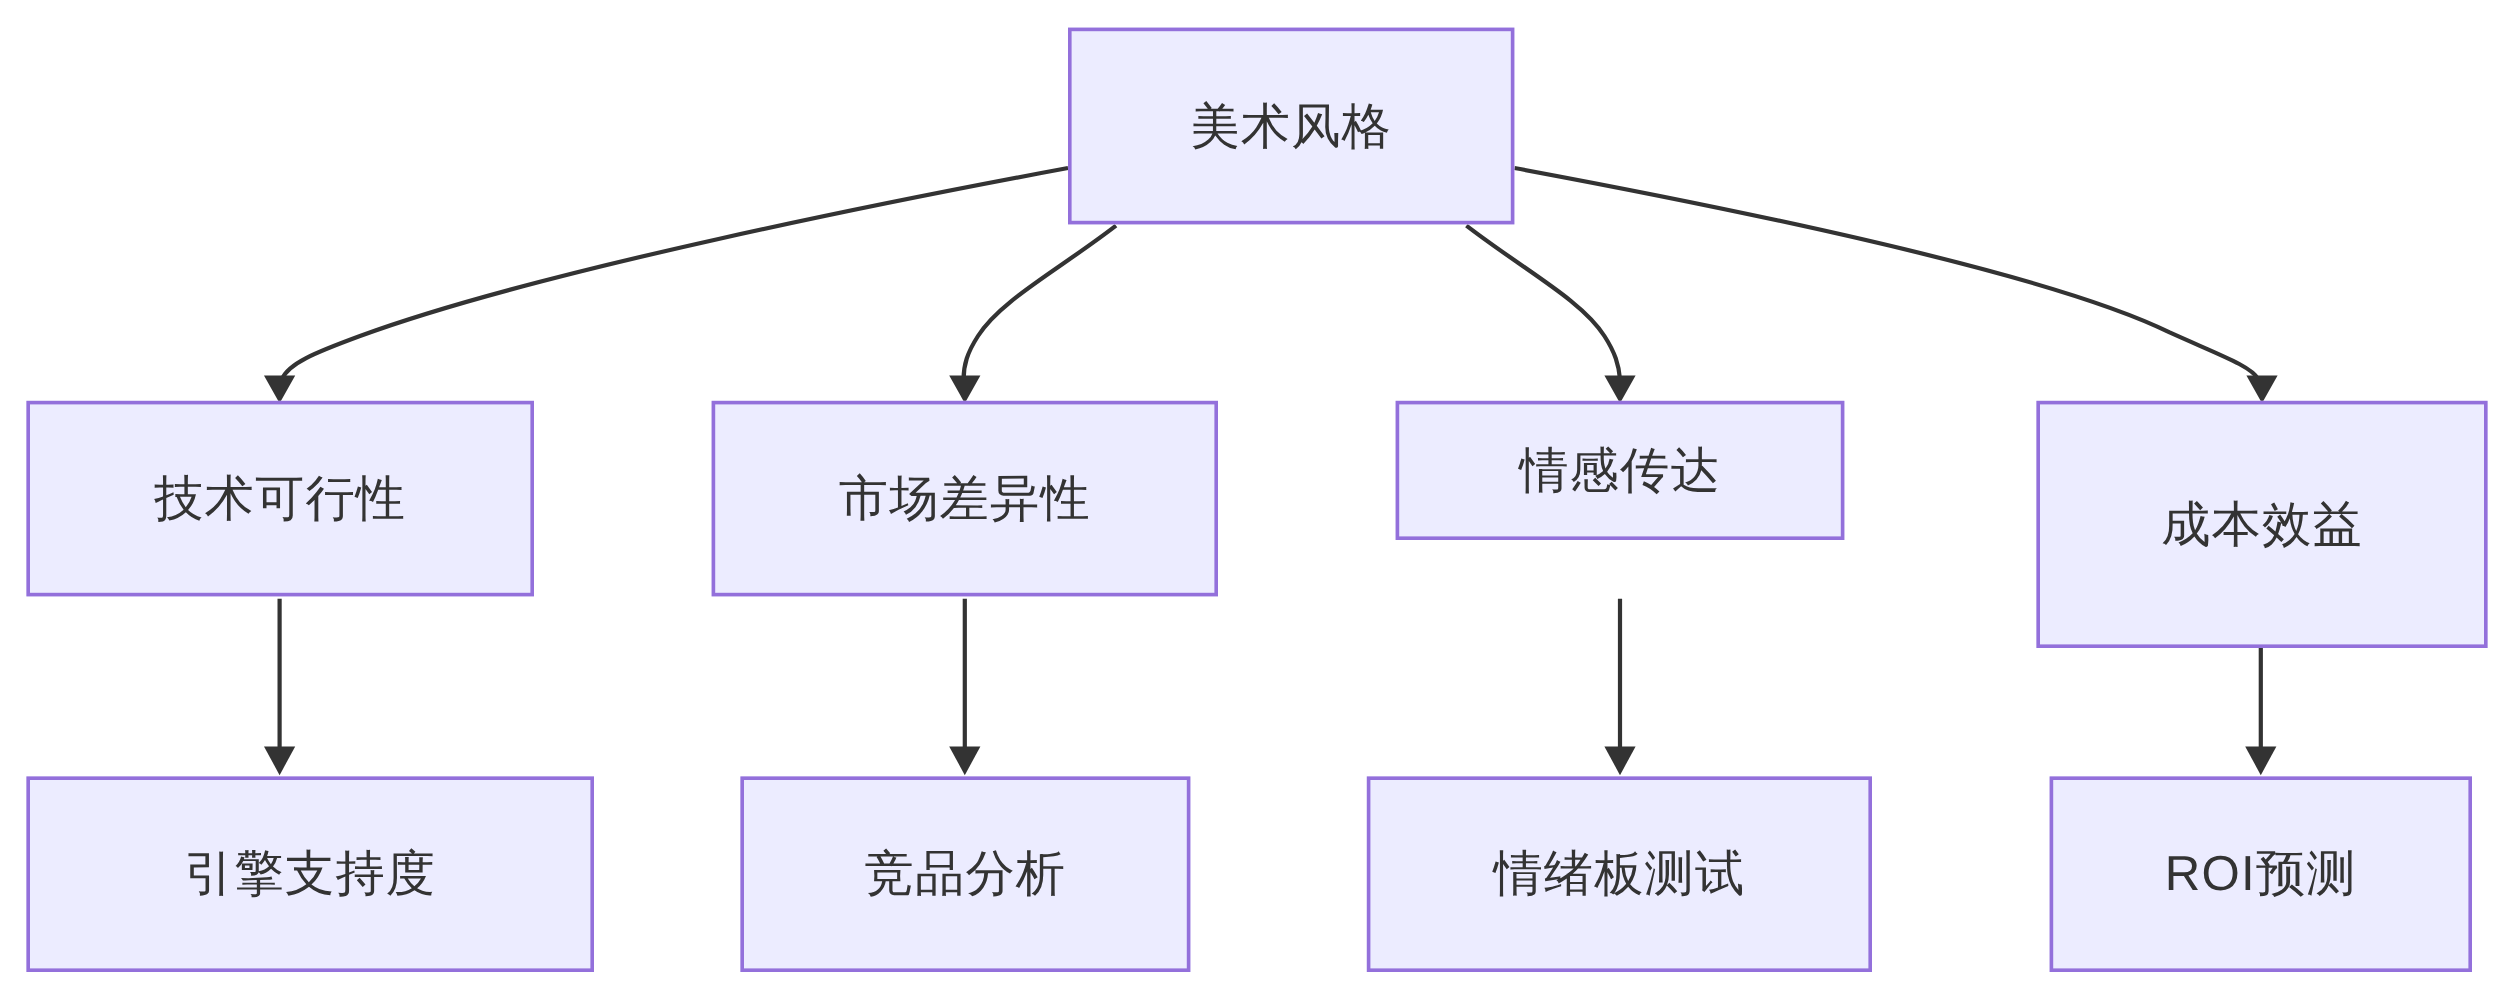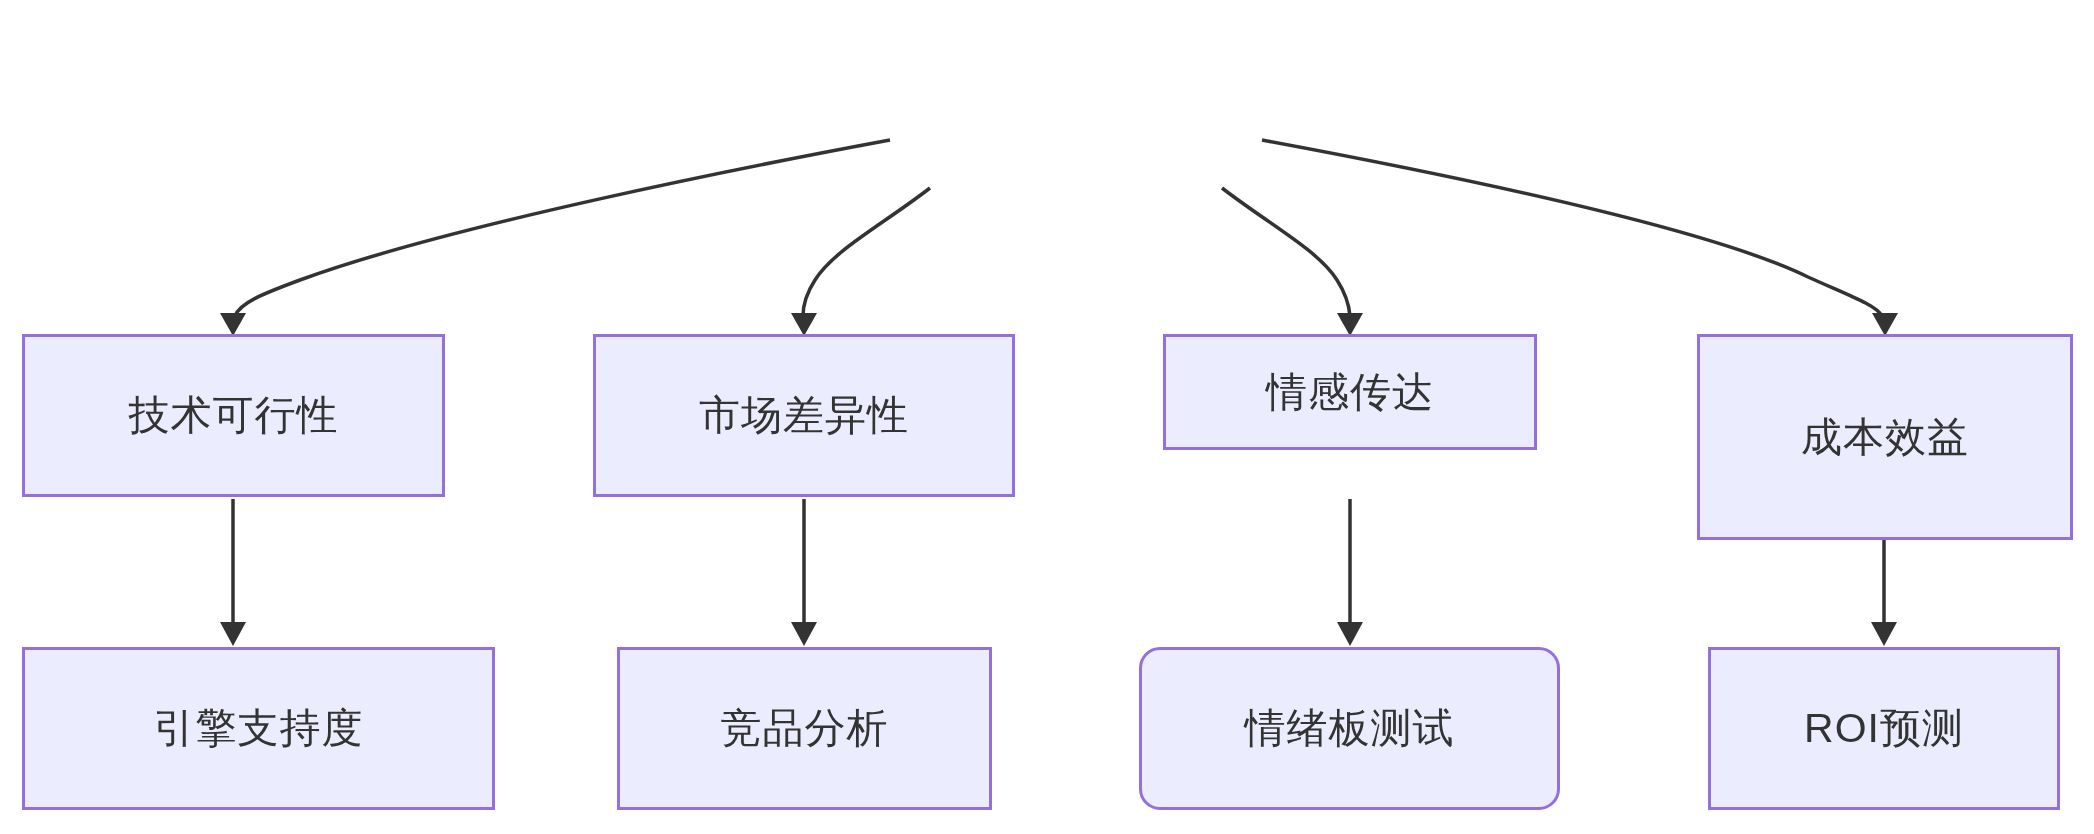--- a/index.html
+++ b/index.html
@@ -74,20 +74,23 @@
     <path class="edge-path" d="M 804 499 L 804 624"></path>
     <polygon class="arrowhead" points="791,622 817,622 804,646"></polygon>
 
     <path class="edge-path" d="M 1350 499 L 1350 624"></path>
     <polygon class="arrowhead" points="1337,622 1363,622 1350,646"></polygon>
 
     <path class="edge-path" d="M 1884 499 L 1884 624"></path>
     <polygon class="arrowhead" points="1871,622 1897,622 1884,646"></polygon>
   </svg>
 
+  <div class="node" style="left:890px; top:23px; width:372px; height:164px;">
+    <span class="node-label">美术风格</span>
+  </div>
 
   <div class="node" style="left:22px; top:334px; width:423px; height:163px;">
     <span class="node-label">技术可行性</span>
   </div>
 
   <div class="node" style="left:593px; top:334px; width:422px; height:163px;">
     <span class="node-label">市场差异性</span>
   </div>
 
   <div class="node" style="left:1163px; top:334px; width:374px; height:116px;">
@@ -99,21 +102,21 @@
   </div>
 
   <div class="node" style="left:22px; top:647px; width:473px; height:163px;">
     <span class="node-label">引擎支持度</span>
   </div>
 
   <div class="node" style="left:617px; top:647px; width:375px; height:163px;align-items:center;">
     <span class="node-label">竞品分析</span>
   </div>
 
-  <div class="node" style="left:1139px; top:647px; width:421px; height:163px;border-radius:21px;">
+  <div class="node" style="left:1139px; top:647px; width:421px; height:163px;">
     <span class="node-label">情绪板测试</span>
   </div>
 
   <div class="node" style="left:1708px; top:647px; width:352px; height:163px;">
     <span class="node-label">ROI预测</span>
   </div>
 
 </div>
 
 </body></html>

